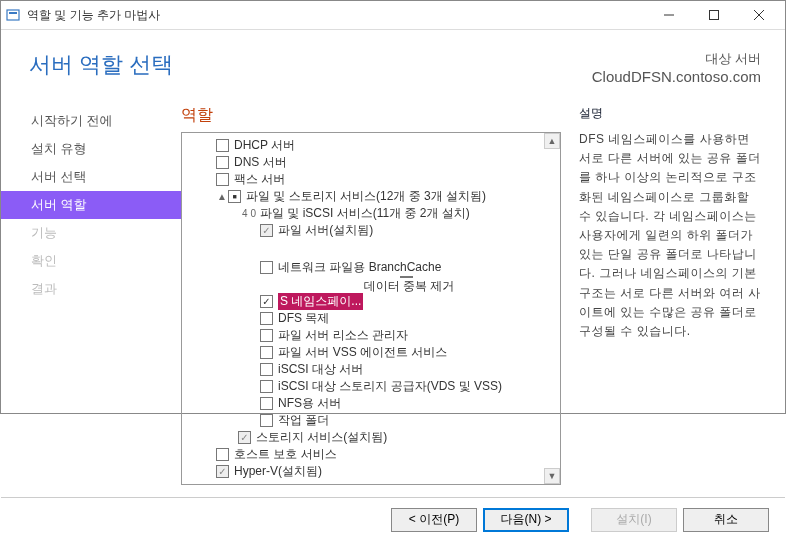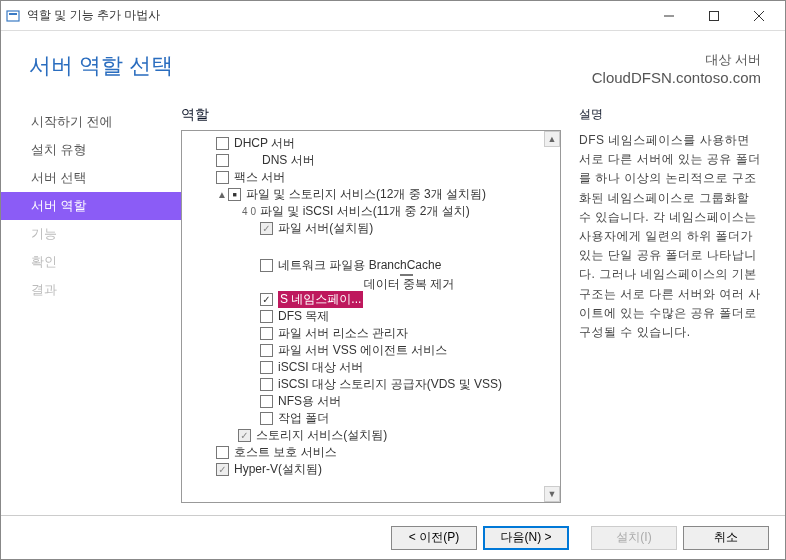--- a/index.html
+++ b/index.html
@@ -7,21 +7,21 @@
       font-family: "Malgun Gothic", "Segoe UI", sans-serif;
       font-size: 12px;
       background: #fff;
       width: 786px;
       height: 560px;
       overflow: hidden;
     }
     .window {
       border: 1px solid #888;
       width: 786px;
-      height: 560px;
+      height: 414px;
       display: flex;
       flex-direction: column;
     }
     .titlebar {
       height: 30px;
       display: flex;
       align-items: center;
       padding: 0 4px;
       border-bottom: 1px solid #ddd;
     }
@@ -101,22 +101,22 @@
       display: flex;
       flex-direction: column;
       padding-top: 6px;
     }
     .instruction {
       font-size: 12px;
       color: #444;
       margin-bottom: 14px;
     }
     .roles-label {
-      font-size: 14px;
-      color: #0f172a;
+      font-size: 16px;
+      color: #c2410c;
       margin-bottom: 6px;
     }
     .roles-tree {
       border: 1px solid #999;
       flex: 1;
       overflow: auto;
       padding: 4px 2px;
       position: relative;
     }
     .scroll-btn {
@@ -269,21 +269,21 @@
 
       <div class="center-panel">
         <div class="roles-label">역할</div>
         <div class="roles-tree" id="roles-tree">
           <div class="scroll-btn scroll-up">▲</div>
           <div class="scroll-btn scroll-down">▼</div>
         <div class="tree-row" style="padding-left: 32px;">
               <span class="chk "></span>
               <span class="tree-label">DHCP 서버</span>
             </div>
-            <div class="tree-row" style="padding-left: 32px; gap: 28px;">
+            <div class="tree-row" style="padding-left: 32px;">
               <span class="chk "></span>
               <span class="tree-label">DNS 서버</span>
             </div>
             <div class="tree-row" style="padding-left: 32px;">
               <span class="chk "></span>
               <span class="tree-label">팩스 서버</span>
             </div>
             <div class="tree-row" style="padding-left: 32px;">
               <span class="tree-toggle">▲</span>
               <span class="chk partial"></span>

